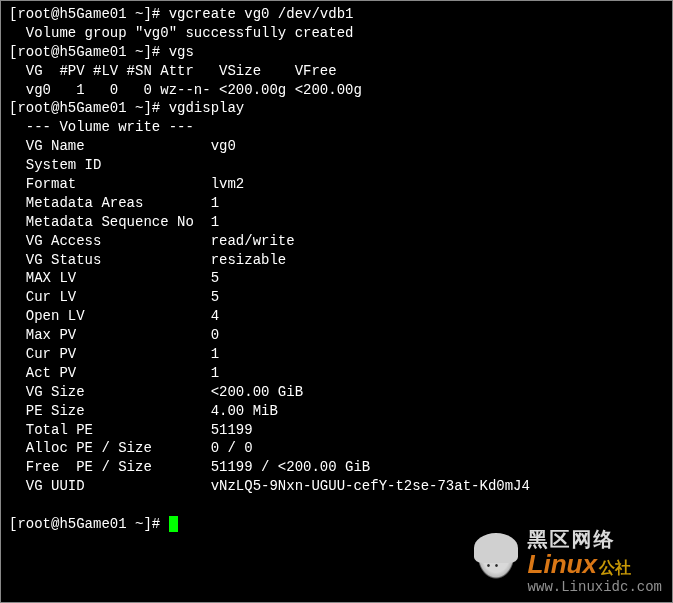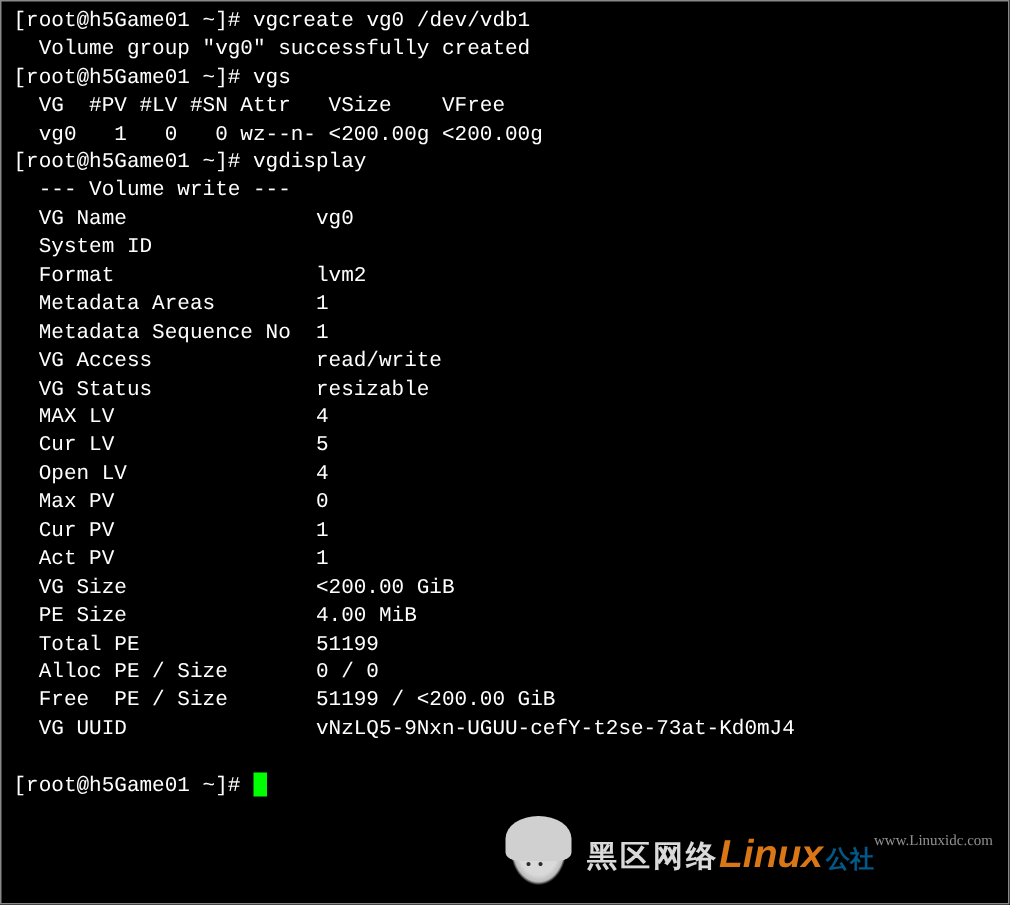--- a/index.html
+++ b/index.html
@@ -61,42 +61,42 @@
       content: '•  •';
       position: absolute;
       top: 22px;
       left: 14px;
       font-size: 10px;
       color: #333;
       letter-spacing: -2px;
     }
     .watermark-text {
       display: flex;
-      flex-direction: row;
+      flex-direction: column;
       color: #fff;
     }
     .wm-top {
       font-family: 'SimHei', sans-serif;
       font-size: 20px;
       font-weight: bold;
       text-shadow: 1px 1px 2px #000;
       letter-spacing: 2px;
     }
     .wm-mid {
       font-family: Arial, sans-serif;
       font-size: 26px;
       font-weight: bold;
       font-style: italic;
       color: #ff8c1a;
       text-shadow: 2px 2px 3px #000;
       margin-top: -6px;
     }
     .wm-bot {
-      font-family: Liberation Serif, serif;
-      font-size: 10px;
+      font-family: Liberation Mono, monospace;
+      font-size: 14px;
       color: #aaa;
       text-shadow: 1px 1px 1px #000;
       margin-top: -4px;
       text-align: right;
     }
   </style>
 </head>
 <body>
 
 <div class="line"><span>[root@h5Game01 ~]# </span><span>vgcreate vg0 /dev/vdb1</span></div>
@@ -106,35 +106,35 @@
 <div class="line">  vg0   1   0   0 wz--n- &lt;200.00g &lt;200.00g</div>
 <div class="line"><span>[root@h5Game01 ~]# </span><span>vgdisplay</span></div>
 <div class="line">  --- Volume write ---</div>
 <div class="line">  VG Name               vg0</div>
 <div class="line">  System ID             </div>
 <div class="line">  Format                lvm2</div>
 <div class="line">  Metadata Areas        1</div>
 <div class="line">  Metadata Sequence No  1</div>
 <div class="line">  VG Access             read/write</div>
 <div class="line">  VG Status             resizable</div>
-<div class="line">  MAX LV                4</div>
+<div class="line">  MAX LV                5</div>
 <div class="line">  Cur LV                5</div>
 <div class="line">  Open LV               4</div>
 <div class="line">  Max PV                0</div>
 <div class="line">  Cur PV                1</div>
 <div class="line">  Act PV                1</div>
 <div class="line">  VG Size               &lt;200.00 GiB</div>
 <div class="line">  PE Size               4.00 MiB</div>
 <div class="line">  Total PE              51199</div>
 <div class="line">  Alloc PE / Size       0 / 0   </div>
 <div class="line">  Free  PE / Size       51199 / &lt;200.00 GiB</div>
 <div class="line">  VG UUID               vNzLQ5-9Nxn-UGUU-cefY-t2se-73at-Kd0mJ4</div>
 <div class="line">   </div>
 <div class="line"><span>[root@h5Game01 ~]# </span><span class="cursor"></span></div>
 
 <div class="watermark">
   <div class="mushroom"></div>
   <div class="watermark-text">
     <div class="wm-top">黑区网络</div>
-    <div class="wm-mid"><span>Linux</span><span style="font-size:16px;color:#0369a1;font-style:normal;margin-left:2px;">公社</span></div>
+    <div class="wm-mid"><span>Linux</span><span style="font-size:16px;color:#eab308;font-style:normal;margin-left:2px;">公社</span></div>
     <div class="wm-bot">www.Linuxidc.com</div>
   </div>
 </div>
 
 </body></html>

